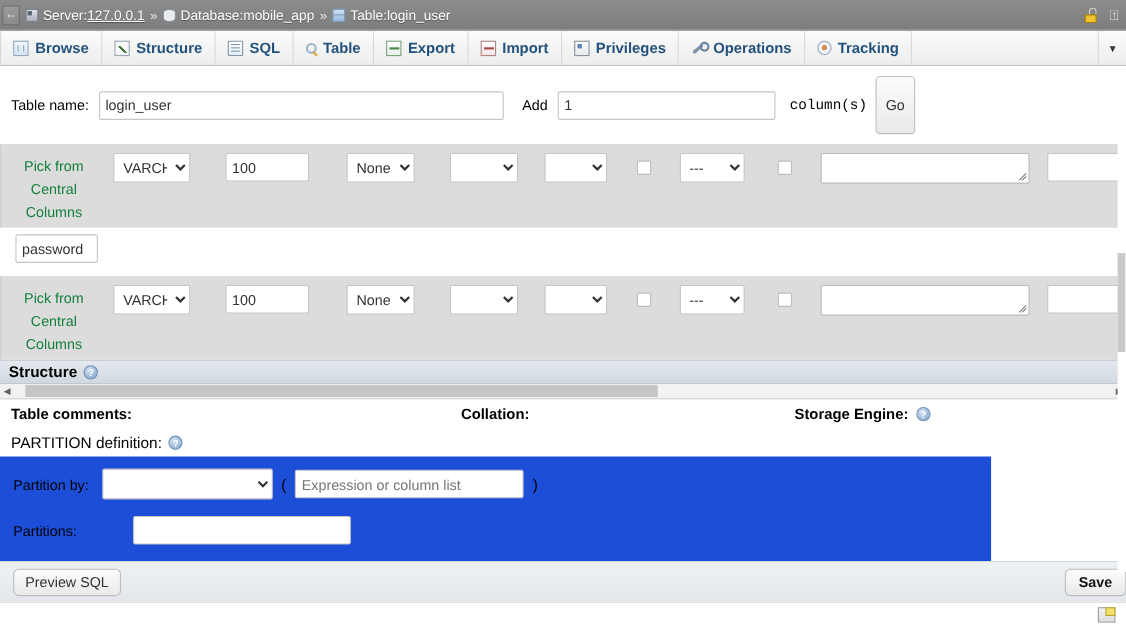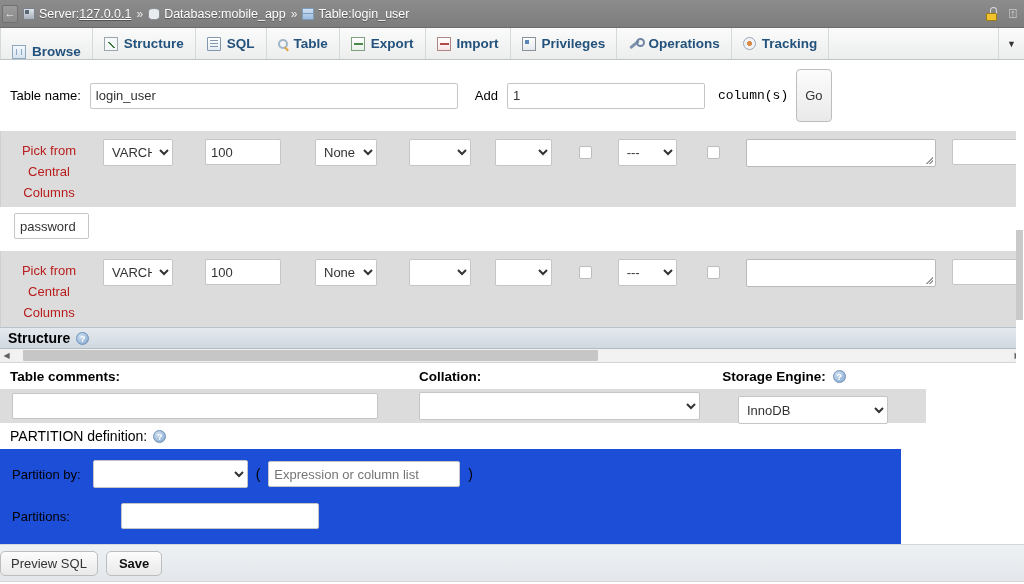--- a/index.html
+++ b/index.html
@@ -64,21 +64,21 @@
   .tab {
     display: flex; align-items: center;
     gap: 6px;
     padding: 0 11px;
     border-right: 1px solid #d6d9dc;
     color: #23527c;
     font-weight: bold;
     font-size: 13.5px;
     white-space: nowrap;
   }
-  .tab:first-child { border-left: 1px solid #d6d9dc; align-items: flex-end; }
+  .tab:first-child { border-left: 1px solid #d6d9dc; }
   .tab-ico { width: 14px; height: 14px; flex: 0 0 auto; position: relative; display:inline-block; }
   .ti-browse { background: linear-gradient(#f3f7fb,#d6e4f0); border: 1px solid #8fa8bf; }
   .ti-browse:after { content:""; position:absolute; left:3px; right:3px; top:3px; bottom:3px; border-left:1px solid #8fa8bf; border-right:1px solid #8fa8bf; }
   .ti-structure { background: #f6f8f9; border: 1px solid #9aa7ae; }
   .ti-structure:after { content:""; position:absolute; left:1px; bottom:2px; width:10px; height:6px;
       background: linear-gradient(45deg, transparent 45%, #3a7a3a 45%, #3a7a3a 60%, transparent 60%); }
   .ti-sql { background: linear-gradient(#ffffff,#e4ecf5); border: 1px solid #8496ab; border-radius: 1px; }
   .ti-sql:after { content:""; position:absolute; left:2px; top:2px; width:8px; height:1px; background:#8496ab; box-shadow: 0 3px 0 #8496ab, 0 6px 0 #8496ab; }
   .ti-search { border: 2px solid #9fb6c9; border-radius: 50%; width: 10px; height: 10px; margin-top: 1px; }
   .ti-search:after { content:""; position:absolute; right:-3px; bottom:-3px; width:5px; height:2px; background:#e2a33b; transform: rotate(45deg); }
@@ -145,21 +145,21 @@
     align-items: flex-start;
     padding: 8px 0 8px 0;
     height: 76px;
     border-left: 1px solid #cfcfcf;
     position: relative;
     overflow: hidden;
   }
   .pickcentral {
     width: 96px;
     text-align: center;
-    color: #b91c1c;
+    color: #15803d;
     font-size: 13px;
     line-height: 21px;
     flex: 0 0 auto;
     padding-top: 1px;
   }
   select {
     font-family: "Liberation Sans", sans-serif;
     font-size: 13px;
     color: #333;
     border: 1px solid #c5c5c5;
@@ -260,32 +260,33 @@
   .sel-collation2 { width: 281px; height: 28px; margin-left: 41px; }
   .sel-engine { width: 150px; height: 28px; margin-left: 38px; position: relative; top: 4px; }
 
   
   .part-head { height: 26px; display: flex; align-items: center; padding-left: 10px; gap: 6px; background:#fff; }
   .part-head .t { font-weight: normal; font-size: 14px; }
   .part-body { background: #1d4ed8; width: 901px; padding: 8px 0 10px 12px; }
   .part-line { display: flex; align-items: center; height: 34px; }
   .sel-partby { width: 155px; height: 28px; margin-left: 12px; }
   .paren { margin: 0 8px; font-size: 14px; }
-  .inp-expr { width: 192px; height: 28px; color: #8a8a8a; }
+  .inp-expr { width: 208px; height: 28px; color: #8a8a8a; }
   .part-line2 { display: flex; align-items: center; height: 36px; margin-top: 7px; }
   .inp-partitions { width: 198px; height: 28px; margin-left: 51px; }
 
   
   .footer-btns {
     background: linear-gradient(#eef1f4,#e3e7eb);
     border-top: 1px solid #d2d7dc;
     height: 37px;
     display: flex; align-items: center;
-    padding-left: 0;
+    padding-left: 12px;
     gap: 8px;
+    justify-content: space-between;
   }
   .btn-preview { padding: 4px 10px; border-radius: 5px; }
   .btn-save { padding: 4px 12px; border-radius: 5px; font-weight: bold; color: #111; }
 
   
   .bottom-strip {
     height: 24px;
     background: #fff;
     border-top: 1px solid #d9d9d9;
     position: relative;
@@ -457,29 +458,20 @@
   </div>
   <span class="hs-arrow">▶</span>
 </div>
 
 <div class="meta-wrap">
   <div class="meta-labels">
     <span class="l">Table comments:</span>
     <span class="l l-collation">Collation:</span>
     <span class="l l-engine">Storage Engine:</span>
     <span class="help-ico" style="margin-left:7px">?</span>
-  </div>
-  <div class="meta-fields">
-    <input class="txt inp-comment" type="text" value="" style="">
-    <select class="sel-collation2">
-      <option></option>
-    </select>
-    <select class="sel-engine">
-      <option>InnoDB</option>
-    </select>
   </div>
 </div>
 
 <div class="part-head">
   <span class="t">PARTITION definition:</span>
   <span class="help-ico">?</span>
 </div>
 <div class="part-body">
   <div class="part-line">
     <span class="lbl">Partition by:</span>

